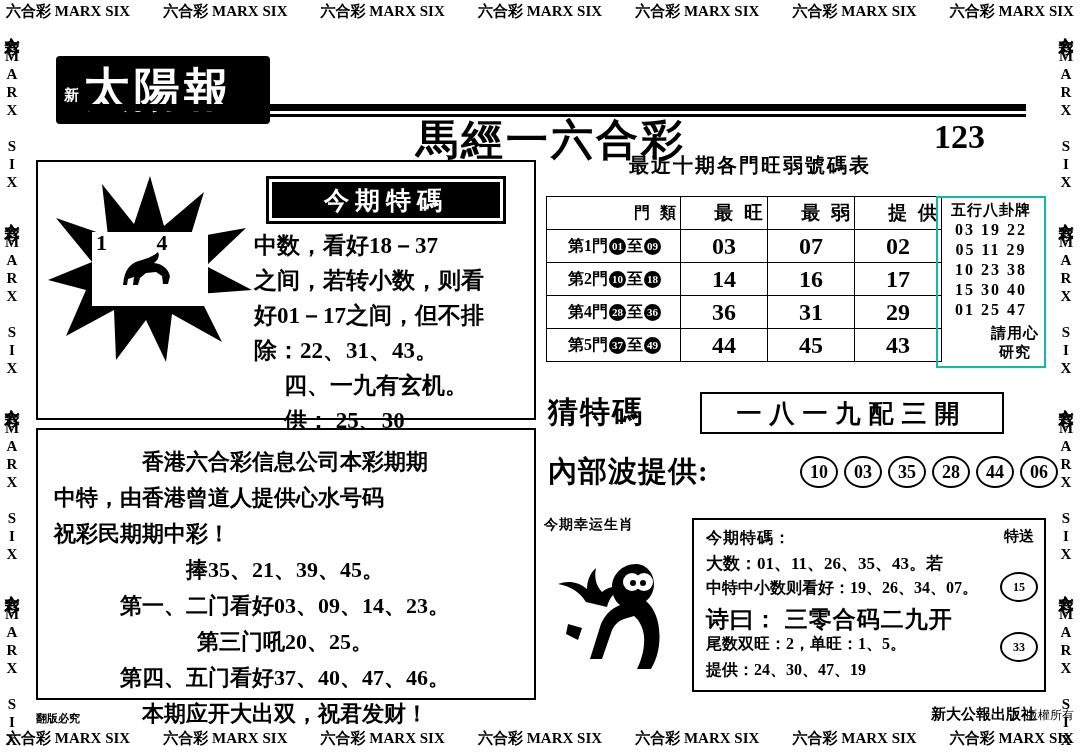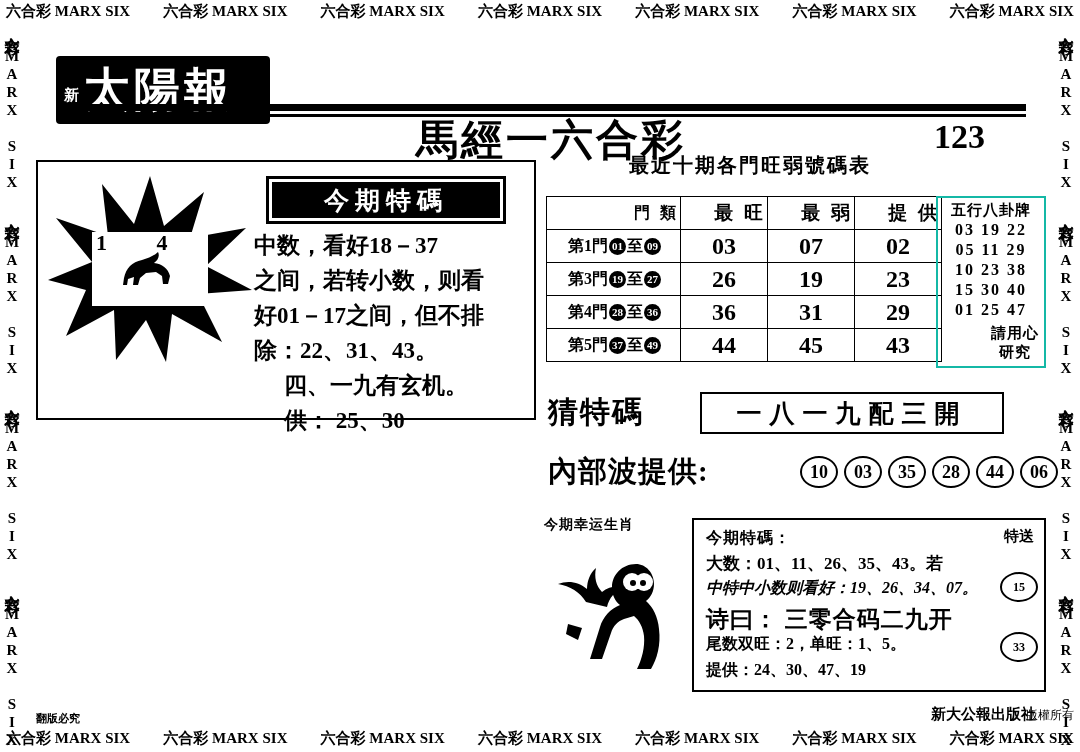--- a/index.html
+++ b/index.html
@@ -77,21 +77,21 @@
 
   
   .art-caption{position:absolute;left:544px;top:516px;font-size:14px;font-family:"Liberation Serif",serif;font-weight:bold;letter-spacing:1px;}
   .monkey{position:absolute;left:548px;top:540px;width:140px;height:140px;}
 
   
   .br-panel{position:absolute;left:692px;top:518px;width:350px;height:170px;border:2px solid #000;}
   .br-line{font-family:"Liberation Serif","DejaVu Serif",serif;font-weight:bold;}
   .br-1{position:absolute;left:12px;top:8px;font-size:16px;letter-spacing:1px;}
   .br-2{position:absolute;left:12px;top:32px;font-size:17px;}
-  .br-3{position:absolute;left:12px;top:58px;font-size:16px;font-style:italic;}
+  .br-3{position:absolute;left:12px;top:58px;font-size:16px;}
   .br-4{position:absolute;left:12px;top:84px;font-size:23px;letter-spacing:1px;}
   .br-5{position:absolute;left:12px;top:114px;font-size:16px;}
   .br-6{position:absolute;left:12px;top:140px;font-size:16px;}
   .te-song{position:absolute;right:10px;top:6px;width:30px;text-align:center;font-size:15px;font-family:"Liberation Serif",serif;font-weight:bold;line-height:20px;}
   .circ{position:absolute;right:6px;width:34px;height:26px;border:2px solid #000;border-radius:50%;display:flex;align-items:center;justify-content:center;font-size:12px;font-family:"Liberation Serif",serif;font-weight:bold;}
   .circ-a{top:52px;}
   .circ-b{top:112px;}
 
   .pub{position:absolute;right:44px;bottom:28px;font-size:15px;font-family:"Liberation Serif",serif;font-weight:bold;}
   .pub2{position:absolute;right:6px;bottom:28px;font-size:12px;font-family:"Liberation Serif",serif;}
@@ -159,43 +159,55 @@
     <div class="lt-text">
       <div class="lt-line">中数，看好18－37</div>
       <div class="lt-line">之间，若转小数，则看</div>
       <div class="lt-line">好01－17之间，但不排</div>
       <div class="lt-line">除：22、31、43。</div>
       <div class="lt-line lt-indent">四、一九有玄机。</div>
       <div class="lt-line lt-indent">供： 25、30</div>
     </div>
   </div>
 
+  <div class="panel left-bottom">
+    <div class="lb-text">
+      <div class="lb-center">香港六合彩信息公司本彩期期</div>
+      <div>中特，由香港曾道人提供心水号码</div>
+      <div>祝彩民期期中彩！</div>
+      <div class="lb-center">捧35、21、39、45。</div>
+      <div class="lb-center">第一、二门看好03、09、14、23。</div>
+      <div class="lb-center">第三门吼20、25。</div>
+      <div class="lb-center">第四、五门看好37、40、47、46。</div>
+      <div class="lb-center">本期应开大出双，祝君发财！</div>
+    </div>
+  </div>
 
   <div class="tbl-title">最近十期各門旺弱號碼表</div>
   <table class="main-table">
     <thead>
       <tr>
         <th class="col-door">門 類</th>
         <th class="col-v">最 旺</th>
         <th class="col-v">最 弱</th>
         <th class="col-v">提 供</th>
       </tr>
     </thead>
     <tbody id="tbl-body">
         <tr>
           <td class="col-door"><span>第1門</span><span class="ball">01</span><span>至</span><span class="ball">09</span></td>
           <td class="col-v">03</td>
           <td class="col-v">07</td>
           <td class="col-v">02</td>
         </tr>
         <tr>
-          <td class="col-door"><span>第3門</span><span class="ball">19</span><span>至</span><span class="ball">27</span></td>
-          <td class="col-v">26</td>
-          <td class="col-v">19</td>
-          <td class="col-v">23</td>
+          <td class="col-door"><span>第2門</span><span class="ball">10</span><span>至</span><span class="ball">18</span></td>
+          <td class="col-v">14</td>
+          <td class="col-v">16</td>
+          <td class="col-v">17</td>
         </tr>
         <tr>
           <td class="col-door"><span>第4門</span><span class="ball">28</span><span>至</span><span class="ball">36</span></td>
           <td class="col-v">36</td>
           <td class="col-v">31</td>
           <td class="col-v">29</td>
         </tr>
         <tr>
           <td class="col-door"><span>第5門</span><span class="ball">37</span><span>至</span><span class="ball">49</span></td>
           <td class="col-v">44</td>

